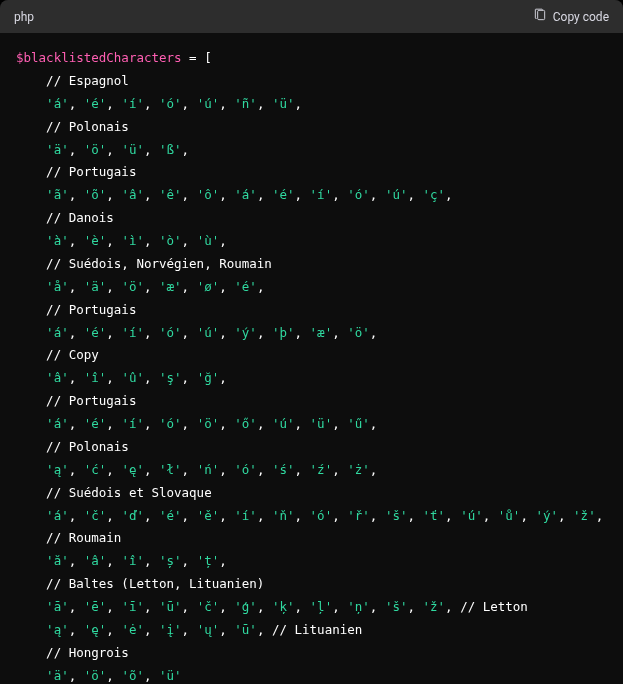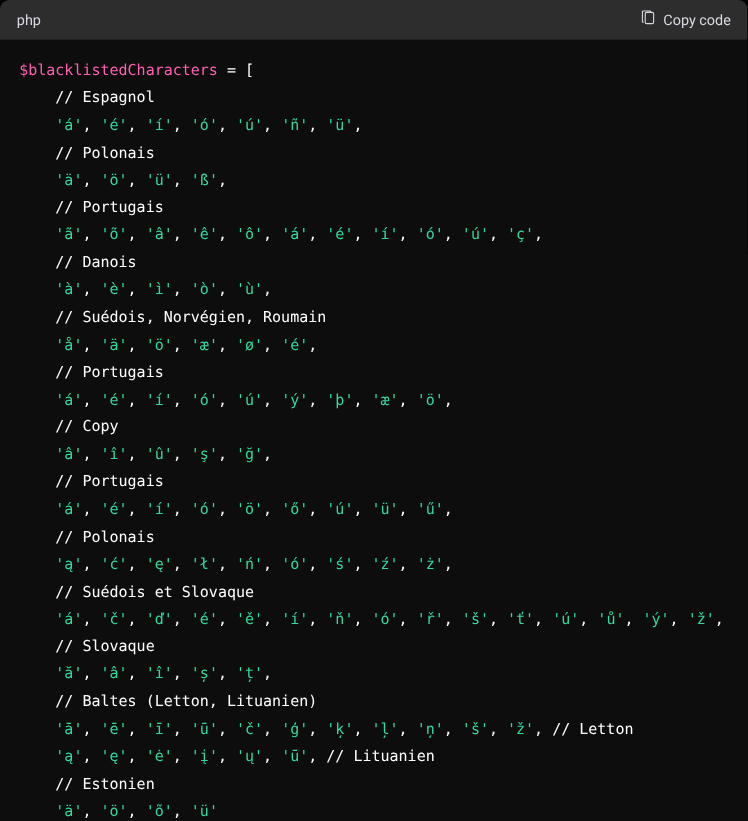--- a/index.html
+++ b/index.html
@@ -87,21 +87,21 @@
     <span class="tk-cmt">// Portugais</span>
     <span class="tk-str">'á'</span><span class="tk-op">, </span><span class="tk-str">'é'</span><span class="tk-op">, </span><span class="tk-str">'í'</span><span class="tk-op">, </span><span class="tk-str">'ó'</span><span class="tk-op">, </span><span class="tk-str">'ú'</span><span class="tk-op">, </span><span class="tk-str">'ý'</span><span class="tk-op">, </span><span class="tk-str">'þ'</span><span class="tk-op">, </span><span class="tk-str">'æ'</span><span class="tk-op">, </span><span class="tk-str">'ö'</span><span class="tk-op">, </span>
     <span class="tk-cmt">// Copy</span>
     <span class="tk-str">'â'</span><span class="tk-op">, </span><span class="tk-str">'î'</span><span class="tk-op">, </span><span class="tk-str">'û'</span><span class="tk-op">, </span><span class="tk-str">'ş'</span><span class="tk-op">, </span><span class="tk-str">'ğ'</span><span class="tk-op">, </span>
     <span class="tk-cmt">// Portugais</span>
     <span class="tk-str">'á'</span><span class="tk-op">, </span><span class="tk-str">'é'</span><span class="tk-op">, </span><span class="tk-str">'í'</span><span class="tk-op">, </span><span class="tk-str">'ó'</span><span class="tk-op">, </span><span class="tk-str">'ö'</span><span class="tk-op">, </span><span class="tk-str">'ő'</span><span class="tk-op">, </span><span class="tk-str">'ú'</span><span class="tk-op">, </span><span class="tk-str">'ü'</span><span class="tk-op">, </span><span class="tk-str">'ű'</span><span class="tk-op">, </span>
     <span class="tk-cmt">// Polonais</span>
     <span class="tk-str">'ą'</span><span class="tk-op">, </span><span class="tk-str">'ć'</span><span class="tk-op">, </span><span class="tk-str">'ę'</span><span class="tk-op">, </span><span class="tk-str">'ł'</span><span class="tk-op">, </span><span class="tk-str">'ń'</span><span class="tk-op">, </span><span class="tk-str">'ó'</span><span class="tk-op">, </span><span class="tk-str">'ś'</span><span class="tk-op">, </span><span class="tk-str">'ź'</span><span class="tk-op">, </span><span class="tk-str">'ż'</span><span class="tk-op">, </span>
     <span class="tk-cmt">// Suédois et Slovaque</span>
     <span class="tk-str">'á'</span><span class="tk-op">, </span><span class="tk-str">'č'</span><span class="tk-op">, </span><span class="tk-str">'ď'</span><span class="tk-op">, </span><span class="tk-str">'é'</span><span class="tk-op">, </span><span class="tk-str">'ě'</span><span class="tk-op">, </span><span class="tk-str">'í'</span><span class="tk-op">, </span><span class="tk-str">'ň'</span><span class="tk-op">, </span><span class="tk-str">'ó'</span><span class="tk-op">, </span><span class="tk-str">'ř'</span><span class="tk-op">, </span><span class="tk-str">'š'</span><span class="tk-op">, </span><span class="tk-str">'ť'</span><span class="tk-op">, </span><span class="tk-str">'ú'</span><span class="tk-op">, </span><span class="tk-str">'ů'</span><span class="tk-op">, </span><span class="tk-str">'ý'</span><span class="tk-op">, </span><span class="tk-str">'ž'</span><span class="tk-op">, </span>
-    <span class="tk-cmt">// Slovaque</span>
+    <span class="tk-cmt">// Roumain</span>
     <span class="tk-str">'ă'</span><span class="tk-op">, </span><span class="tk-str">'â'</span><span class="tk-op">, </span><span class="tk-str">'î'</span><span class="tk-op">, </span><span class="tk-str">'ș'</span><span class="tk-op">, </span><span class="tk-str">'ț'</span><span class="tk-op">, </span>
     <span class="tk-cmt">// Baltes (Letton, Lituanien)</span>
     <span class="tk-str">'ā'</span><span class="tk-op">, </span><span class="tk-str">'ē'</span><span class="tk-op">, </span><span class="tk-str">'ī'</span><span class="tk-op">, </span><span class="tk-str">'ū'</span><span class="tk-op">, </span><span class="tk-str">'č'</span><span class="tk-op">, </span><span class="tk-str">'ģ'</span><span class="tk-op">, </span><span class="tk-str">'ķ'</span><span class="tk-op">, </span><span class="tk-str">'ļ'</span><span class="tk-op">, </span><span class="tk-str">'ņ'</span><span class="tk-op">, </span><span class="tk-str">'š'</span><span class="tk-op">, </span><span class="tk-str">'ž'</span><span class="tk-op">, </span><span class="tk-cmt">// Letton</span>
     <span class="tk-str">'ą'</span><span class="tk-op">, </span><span class="tk-str">'ę'</span><span class="tk-op">, </span><span class="tk-str">'ė'</span><span class="tk-op">, </span><span class="tk-str">'į'</span><span class="tk-op">, </span><span class="tk-str">'ų'</span><span class="tk-op">, </span><span class="tk-str">'ū'</span><span class="tk-op">, </span><span class="tk-cmt">// Lituanien</span>
-    <span class="tk-cmt">// Estonien</span>
+    <span class="tk-cmt">// Hongrois</span>
     <span class="tk-str">'ä'</span><span class="tk-op">, </span><span class="tk-str">'ö'</span><span class="tk-op">, </span><span class="tk-str">'õ'</span><span class="tk-op">, </span><span class="tk-str">'ü'</span>
 </div>
 </div>
 
 </body></html>

